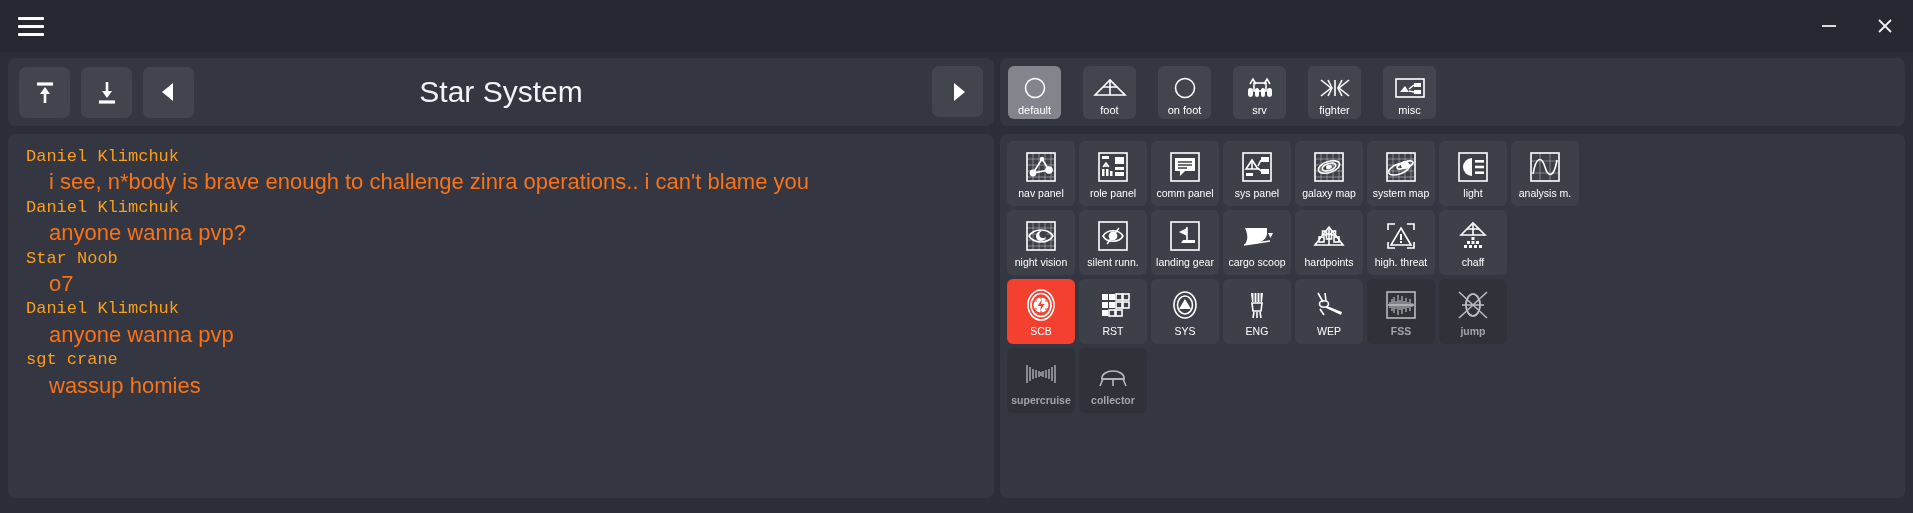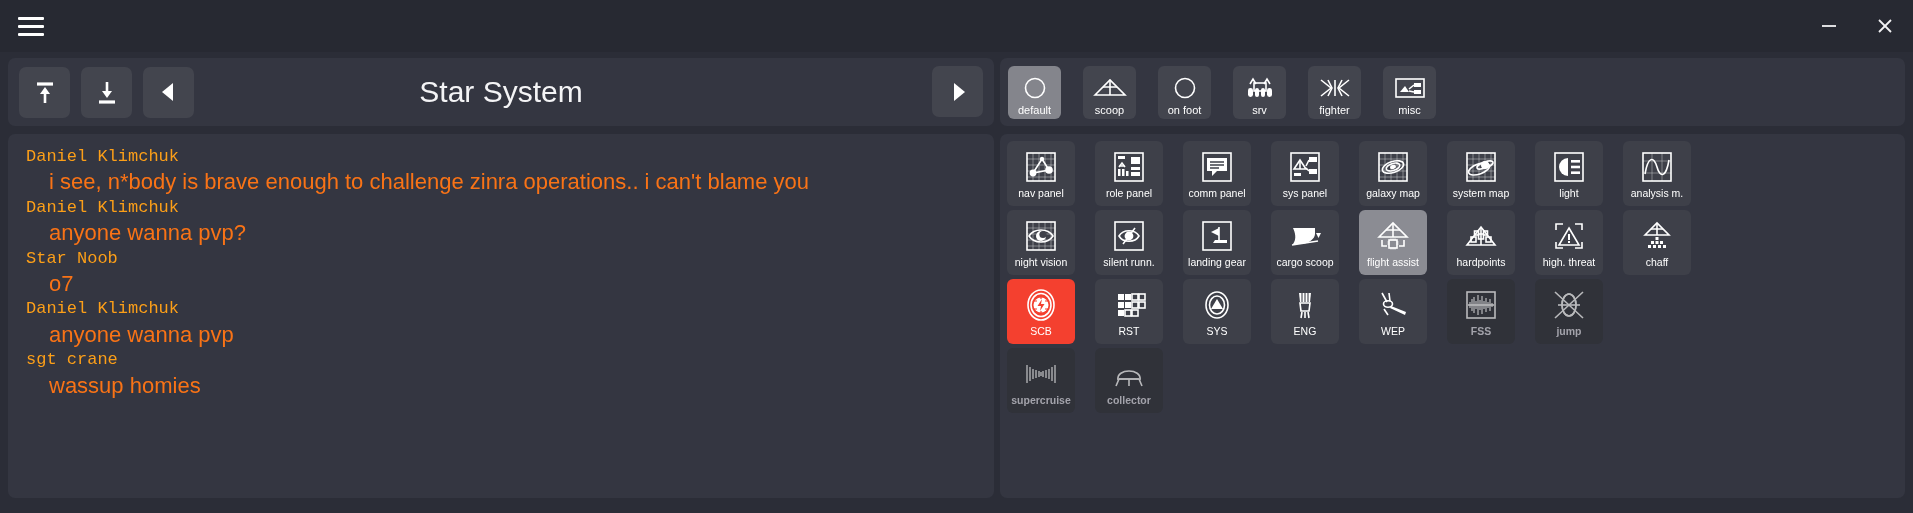--- a/index.html
+++ b/index.html
@@ -90,21 +90,21 @@
   }
   .cat-btn.active { background: #84858c; }
   .cat-btn .glyph { height: 30px; display:flex; align-items:center; justify-content:center; }
   .cat-btn .lbl { font-size: 11px; color: #ffffff; line-height: 12px; }
 
   .grid-panel {
     margin-top: 8px; height: 364px;
     background: #343641; border-radius: 7px;
     padding: 7px 0 0 7px;
   }
-  .grid-row { display: flex; gap: 20px; margin-bottom: 4px; }
+  .grid-row { display: flex; gap: 4px; margin-bottom: 4px; }
   .tile {
     width: 68px; height: 65px; border-radius: 6px; border: none;
     background: #3e4049; cursor: pointer;
     display: flex; flex-direction: column; align-items: center; justify-content: center;
     gap: 2px; padding: 0 2px;
   }
   .tile .glyph { height: 36px; display:flex; align-items:center; justify-content:center; }
   .tile .lbl { font-size: 10.5px; color:#ffffff; line-height: 12px; text-align:center; white-space:nowrap; }
   .tile.active { background: #8b8c93; }
   .tile.alert  { background: #f4402f; }
@@ -208,21 +208,21 @@
         <span class="lbl">default</span>
       </button>
 
       <button class="cat-btn">
         <span class="glyph">
           <svg width="34" height="22" viewBox="0 0 34 22">
             <path d="M2 18 L17 3 L32 18 Z" class="st"></path>
             <path d="M17 3 L17 18 M10 10 L24 10" class="st" stroke-width="1.1"></path>
           </svg>
         </span>
-        <span class="lbl">scoop</span>
+        <span class="lbl">foot</span>
       </button>
 
       <button class="cat-btn">
         <span class="glyph">
           <svg width="26" height="26" viewBox="0 0 26 26">
               <circle cx="13" cy="13" r="9.5" class="st"></circle>
             </svg>
         </span>
         <span class="lbl">on foot</span>
       </button>
@@ -431,34 +431,20 @@
           <span class="glyph">
             <svg width="34" height="34" viewBox="0 0 34 34">
               <path d="M5 9 L27 9 L27 15 C27 20, 20 25, 12 25 L5 25 C9 20, 7 13, 5 9 Z" class="stf"></path>
               <path d="M4 26 L30 22" class="st" stroke-width="2"></path>
               <polygon points="28,14 33,14 30.5,19" class="stf"></polygon>
             </svg>
           </span>
           <span class="lbl">cargo scoop</span>
         </button>
 
-        <button class="tile active">
-          <span class="glyph">
-            <svg width="34" height="30" viewBox="0 0 34 30">
-              <path d="M3 16 L17 2 L31 16 Z" class="st" stroke-width="1.6"></path>
-              <path d="M17 2 L17 16 M10 9 L24 9" class="st" stroke-width="1"></path>
-              <path d="M6 19 L6 25 L11 25 M28 19 L28 25 L23 25" class="st" stroke-width="1.7"></path>
-              <rect x="13" y="19" width="8" height="8" class="st" stroke-width="1.3"></rect>
-              <g stroke="#fff" stroke-width=".9">
-                <path d="M15 17.5v2M17 17.5v2M19 17.5v2M15 26.5v2M17 26.5v2M19 26.5v2M11.5 21h2M11.5 23h2M20.5 21h2M20.5 23h2"></path>
-              </g>
-            </svg>
-          </span>
-          <span class="lbl">flight assist</span>
-        </button>
 
         <button class="tile">
           <span class="glyph">
             <svg width="34" height="28" viewBox="0 0 34 28">
               <path d="M3 23 L17 5 L31 23 Z" class="st" stroke-width="1.6"></path>
               <path d="M17 5 L17 23" class="st" stroke-width="1"></path>
               <rect x="7" y="15" width="5" height="5" class="st" stroke-width="1.1"></rect>
               <rect x="14.5" y="12" width="5" height="5" class="st" stroke-width="1.1"></rect>
               <rect x="22" y="15" width="5" height="5" class="st" stroke-width="1.1"></rect>
               <rect x="10.5" y="9" width="4" height="4" class="st" stroke-width="1"></rect>

